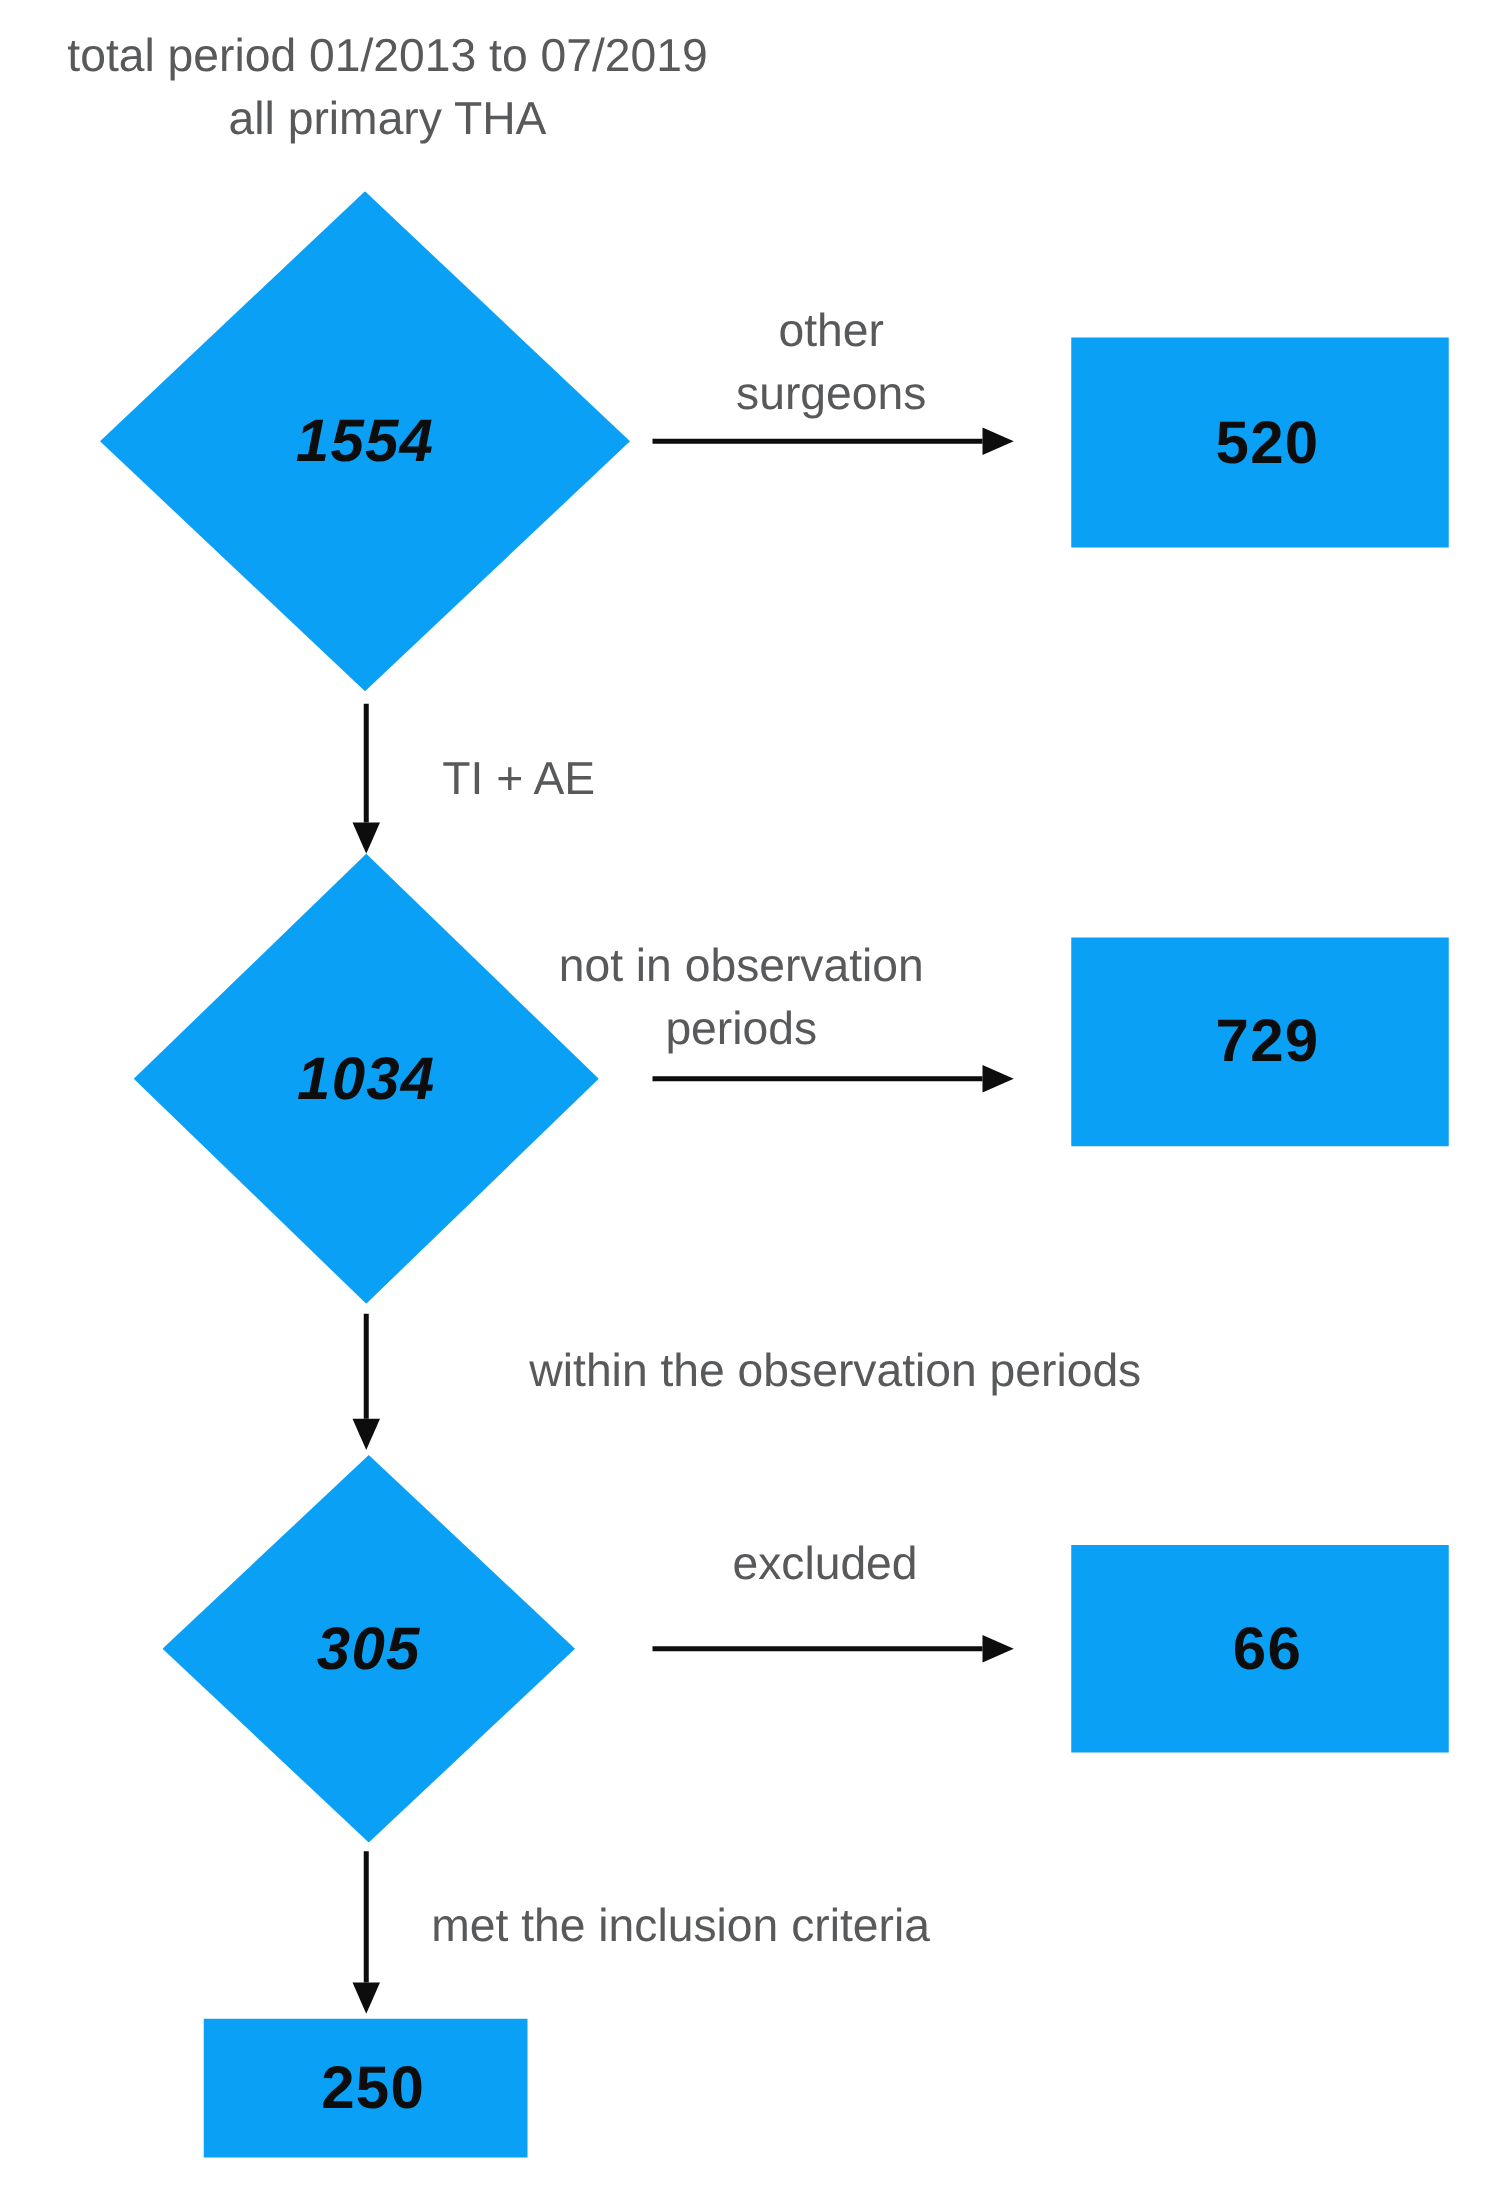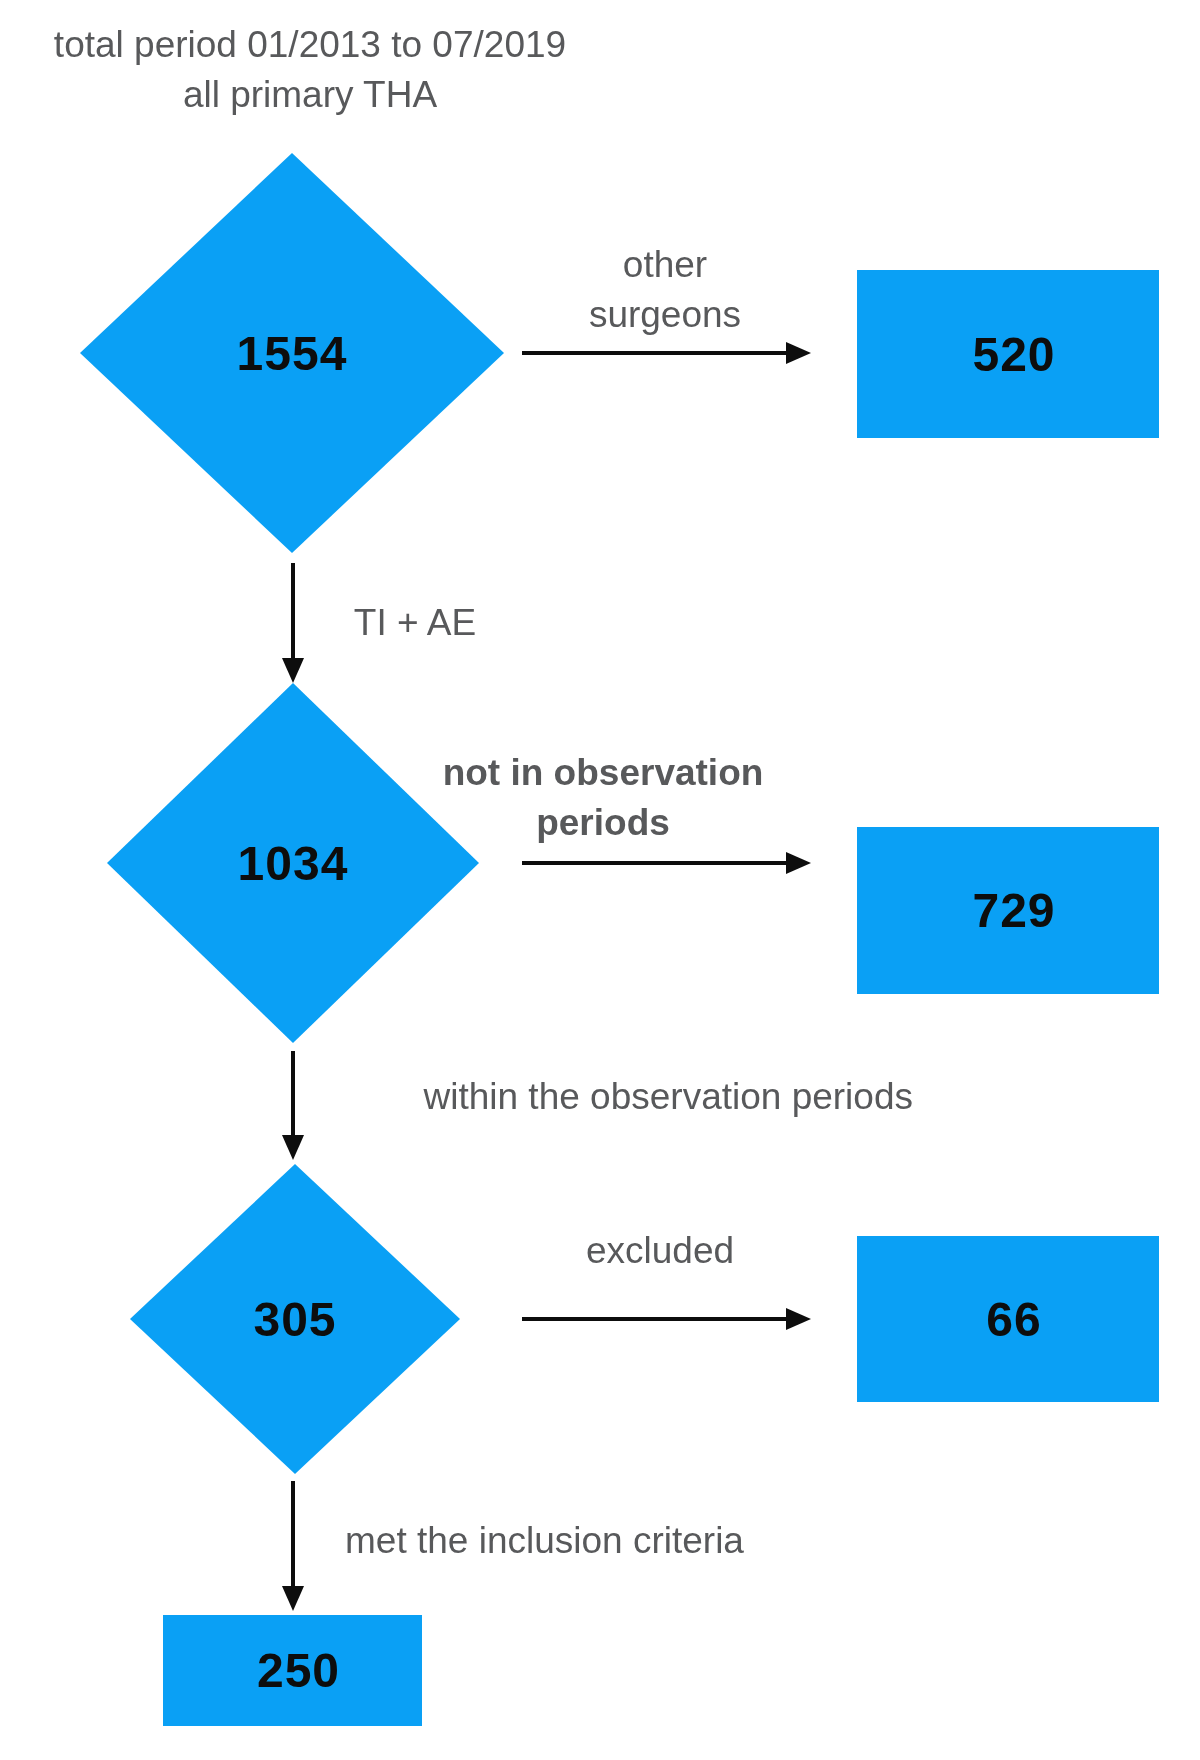--- a/index.html
+++ b/index.html
@@ -30,20 +30,21 @@
     font-weight:bold;
     font-size:48px;
     letter-spacing:1px;
   }
   .diamond{
     background:var(--blue);
     clip-path:polygon(50% 0,100% 50%,50% 100%,0 50%);
     display:flex;
     align-items:center;
     justify-content:center;
+    font-style:italic;
   }
   .rectnode{
     background:var(--blue);
     display:flex;
     align-items:center;
     justify-content:center;
     padding-left:12px;
   }
   .hline{height:4px;background:var(--ink);}
   .vline{width:4px;background:var(--ink);}
@@ -86,28 +87,28 @@
   </div>
 
   <div class="abs vline" style="left:291px;top:563px;height:95px;"></div>
   <div class="abs head-down" style="left:282px;top:658px;"></div>
   <div class="abs gray-label" style="left:330px;top:598px;width:170px;">TI + AE</div>
 
   <div class="abs diamond" style="left:107px;top:683px;width:372px;height:360px;">
     <span class="num">1034</span>
   </div>
 
-  <div class="abs gray-label" style="left:438px;top:748px;width:330px;font-weight:bold;">
+  <div class="abs gray-label" style="left:428px;top:748px;width:330px;">
     <div>not in observation</div>
     <div>periods</div>
   </div>
   <div class="abs hline" style="left:522px;top:861px;width:264px;"></div>
   <div class="abs head-right" style="left:786px;top:852px;"></div>
 
-  <div class="abs rectnode" style="left:857px;top:827px;width:302px;height:167px;">
+  <div class="abs rectnode" style="left:857px;top:750px;width:302px;height:167px;">
     <span class="num">729</span>
   </div>
 
   <div class="abs vline" style="left:291px;top:1051px;height:84px;"></div>
   <div class="abs head-down" style="left:282px;top:1135px;"></div>
   <div class="abs gray-label" style="left:353px;top:1072px;width:560px;text-align:right;">within the observation periods</div>
 
   <div class="abs diamond" style="left:130px;top:1164px;width:330px;height:310px;">
     <span class="num">305</span>
   </div>

